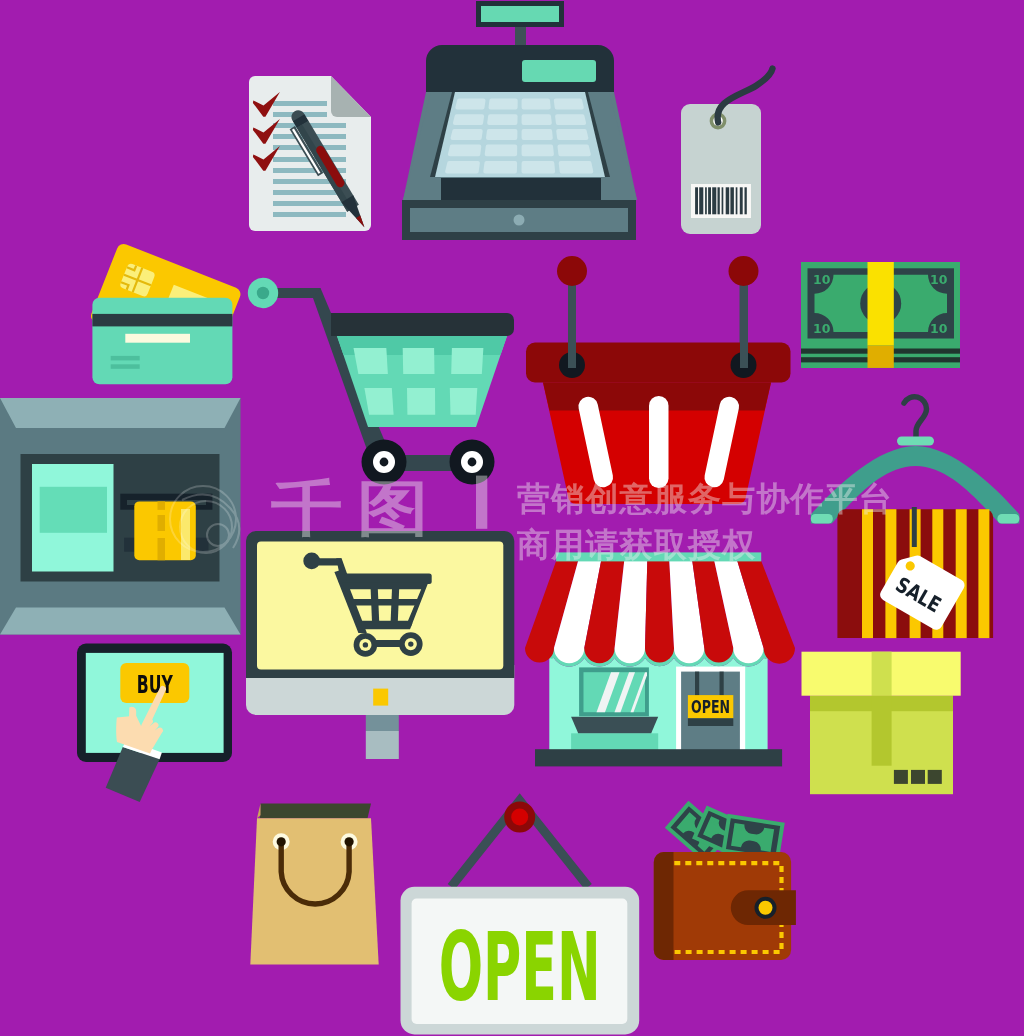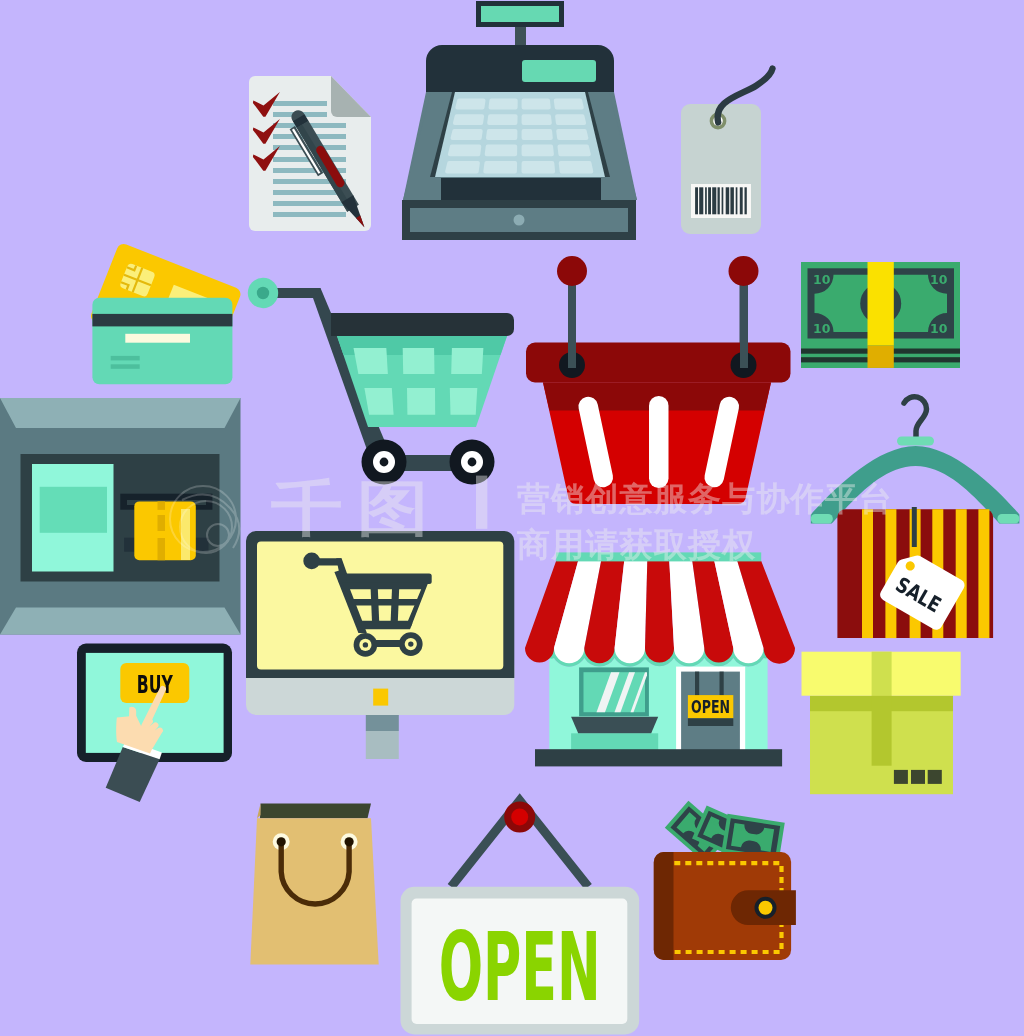--- a/index.html
+++ b/index.html
@@ -1,18 +1,18 @@
 <!DOCTYPE html>
 <html><head>
 <meta charset="utf-8">
 <title>Shopping Flat Icons</title>
 <style>
   html,body{margin:0;padding:0;background:#ffffff;}
   body{width:1024px;height:1036px;overflow:hidden;font-family:"Liberation Sans",sans-serif;}
-  #stage{position:relative;width:1024px;height:1036px;background:#c4b5fd;}
+  #stage{position:relative;width:1024px;height:1036px;background:#a21caf;}
   svg#art{position:absolute;left:0;top:0;width:1024px;height:1036px;display:block;}
 </style>
 </head>
 <body>
 
 <div id="stage">
 <svg id="art" viewBox="0 0 1024 1036" xmlns="http://www.w3.org/2000/svg">
 
 <g>
   <path d="M249 82 a6 6 0 0 1 6 -6 h76 l40 41 v108 a6 6 0 0 1 -6 6 h-110 a6 6 0 0 1 -6 -6 z" fill="#e8eded"></path>

